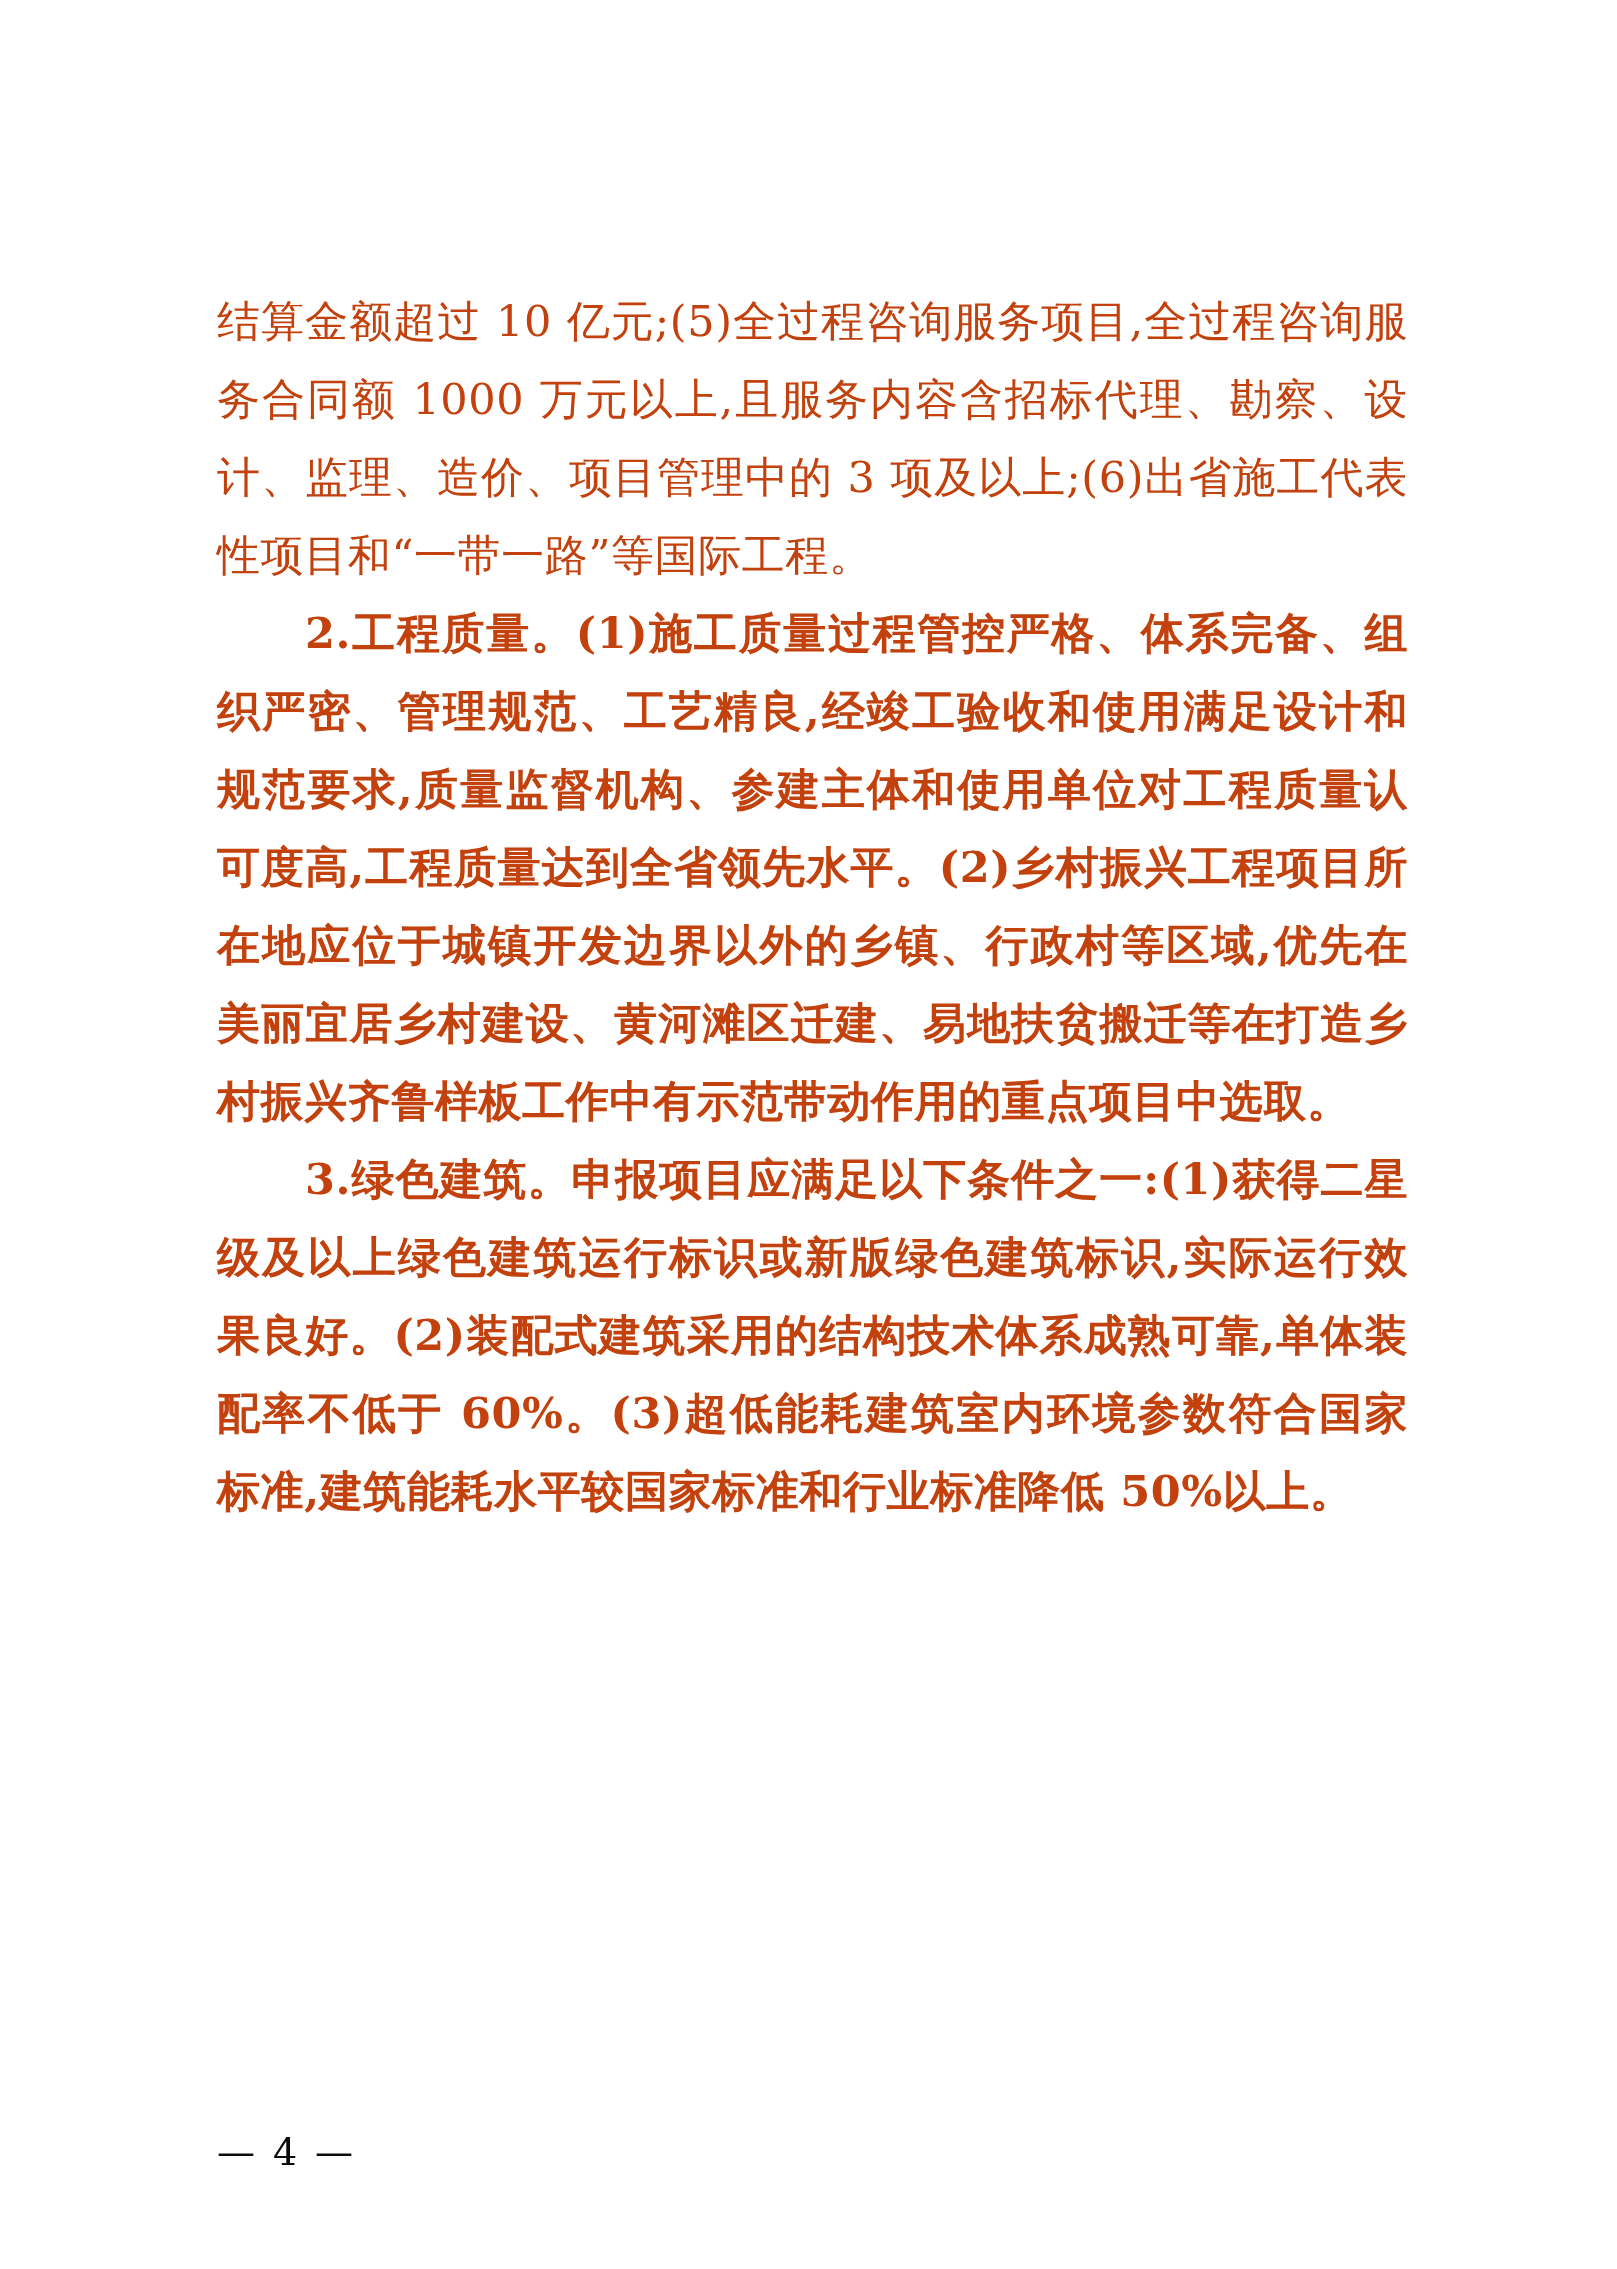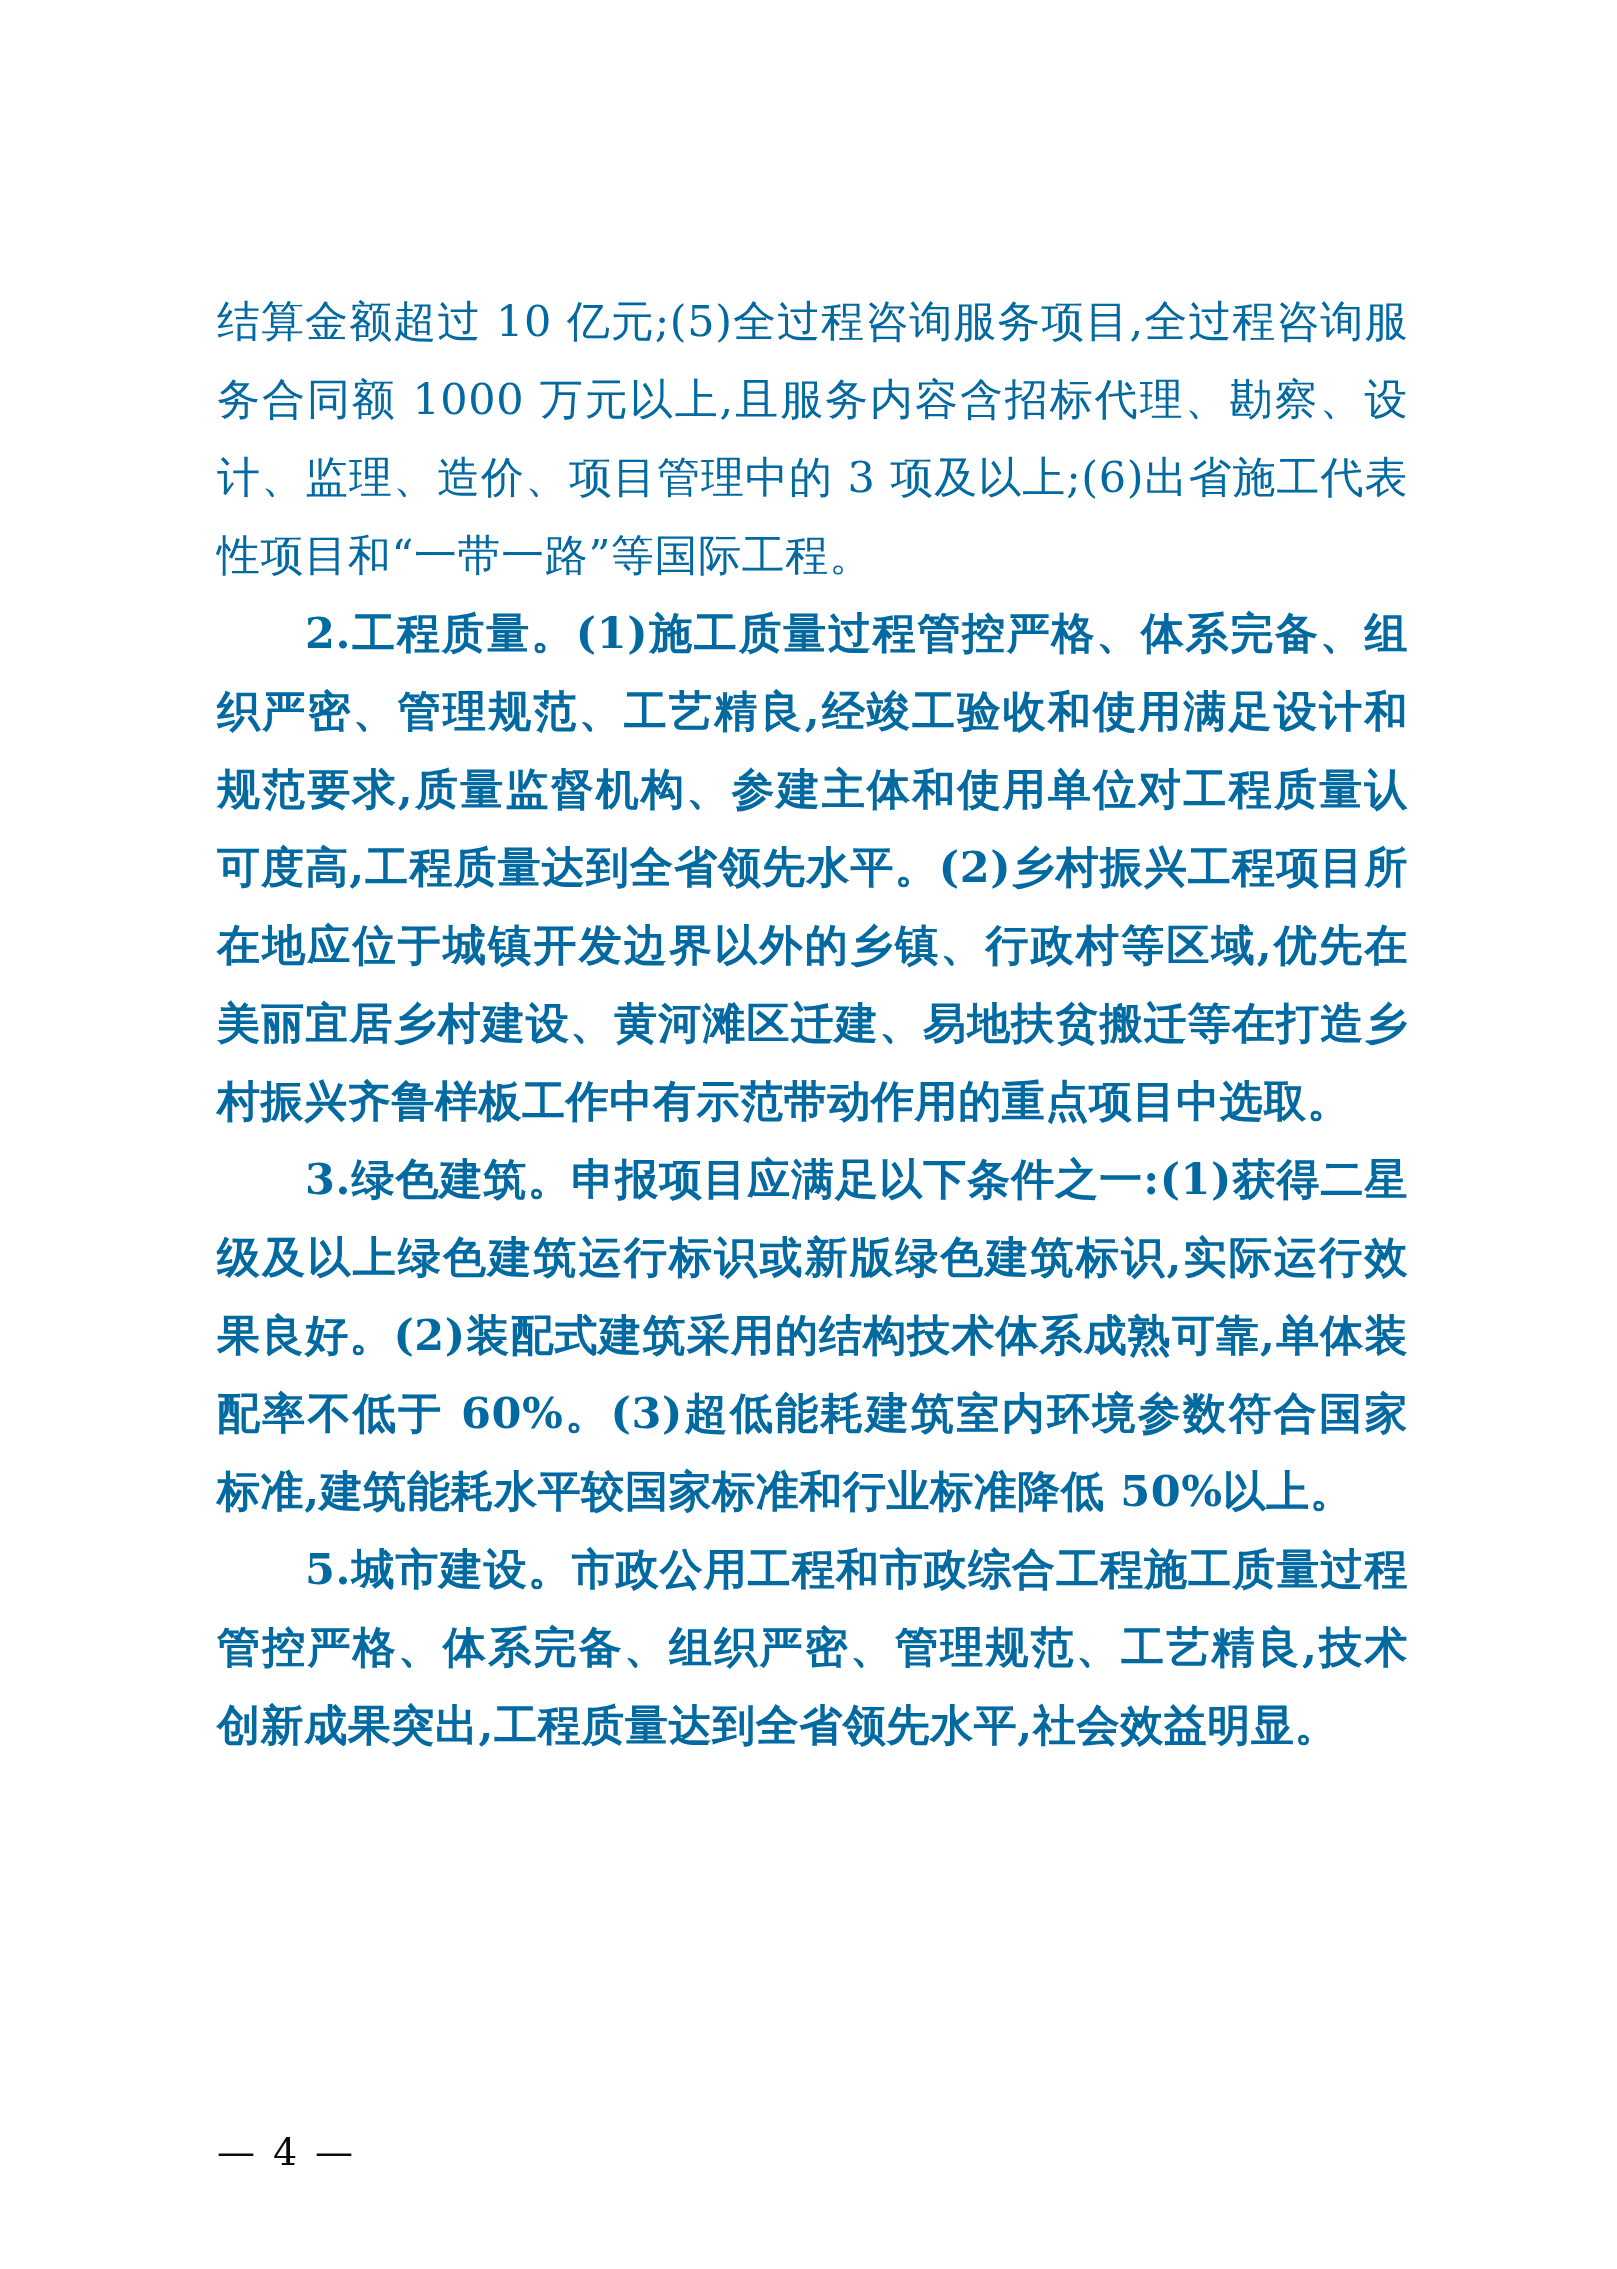--- a/index.html
+++ b/index.html
@@ -27,21 +27,21 @@
   }
   .para {
     margin: 0 0 0 0;
     font-family: "DejaVu Serif", "Liberation Serif", serif;
     font-size: 43px;
     line-height: 78px;
     letter-spacing: 0.6px;
     text-align: justify;
     text-justify: inter-character;
     text-align-last: left;
-    color: #0369a1;
+    color: #c2410c;
     word-break: break-all;
   }
   .para.indent {
     text-indent: 88px;
     font-weight: bold;
   }
   .page-number {
     position: absolute;
     left: 217px;
     top: 2130px;
@@ -54,19 +54,18 @@
 </style>
 </head>
 <body>
 
 <div class="page">
 
   <div class="text-body">
     <p class="para">结算金额超过 10 亿元;(5)全过程咨询服务项目,全过程咨询服务合同额 1000 万元以上,且服务内容含招标代理、勘察、设计、监理、造价、项目管理中的 3 项及以上;(6)出省施工代表性项目和“一带一路”等国际工程。</p>
     <p class="para indent">2.工程质量。(1)施工质量过程管控严格、体系完备、组织严密、管理规范、工艺精良,经竣工验收和使用满足设计和规范要求,质量监督机构、参建主体和使用单位对工程质量认可度高,工程质量达到全省领先水平。(2)乡村振兴工程项目所在地应位于城镇开发边界以外的乡镇、行政村等区域,优先在美丽宜居乡村建设、黄河滩区迁建、易地扶贫搬迁等在打造乡村振兴齐鲁样板工作中有示范带动作用的重点项目中选取。</p>
     <p class="para indent">3.绿色建筑。申报项目应满足以下条件之一:(1)获得二星级及以上绿色建筑运行标识或新版绿色建筑标识,实际运行效果良好。(2)装配式建筑采用的结构技术体系成熟可靠,单体装配率不低于 60%。(3)超低能耗建筑室内环境参数符合国家标准,建筑能耗水平较国家标准和行业标准降低 50%以上。</p>
-    <p class="para indent">5.城市建设。市政公用工程和市政综合工程施工质量过程管控严格、体系完备、组织严密、管理规范、工艺精良,技术创新成果突出,工程质量达到全省领先水平,社会效益明显。</p>
   </div>
 
   <div class="page-number">— 4 —</div>
 
 </div>
 
 
 </body></html>

